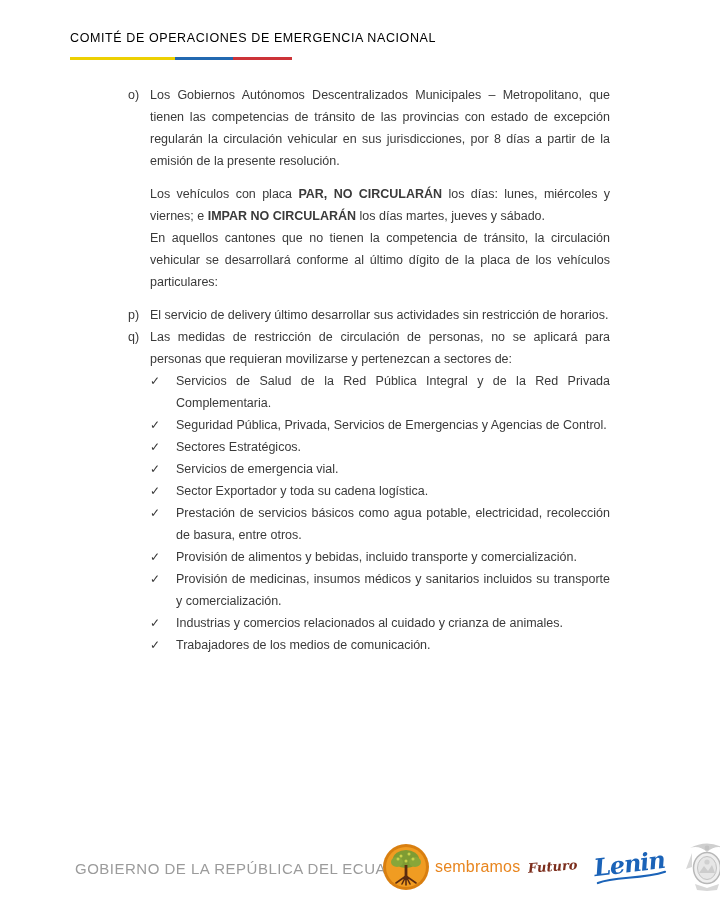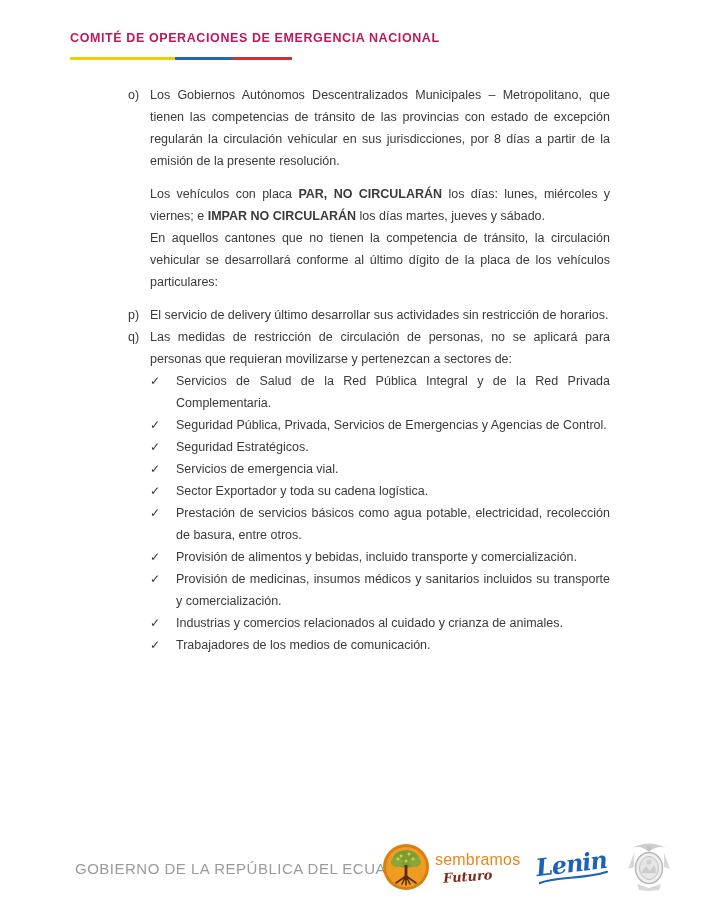--- a/index.html
+++ b/index.html
@@ -16,23 +16,23 @@
     background: #ffffff;
     overflow: hidden;
   }
 
   
   .header-title {
     position: absolute;
     left: 70px;
     top: 31px;
     font-size: 12.5px;
-    font-weight: 700;
+    font-weight: 400;
     letter-spacing: 0.6px;
-    color: #be185d;
+    color: #000000;
     white-space: nowrap;
   }
   .flag-line {
     position: absolute;
     left: 70px;
     top: 57px;
     width: 222px;
     height: 3px;
     display: flex;
   }
@@ -73,21 +73,21 @@
   .logos {
     position: absolute;
     left: 382px;
     top: 838px;
     height: 58px;
     display: flex;
     align-items: center;
     gap: 16px;
   }
   .semb-logo { display: flex; align-items: center; gap: 5px; }
-  .semb-text { display: flex; flex-direction: column; line-height: 1; }
+  .semb-text { display: flex; line-height: 1; }
   .semb-line1 {
     color: #e8851e;
     font-size: 16px;
     font-weight: 500;
     letter-spacing: 0.2px;
   }
   .semb-line2 {
     color: #7b2d1c;
     font-size: 13px;
     font-weight: 700;
@@ -147,21 +147,21 @@
       <div class="block check">
         <span class="checkmark">✓</span>
         <span class="ptext"><span>Servicios de Salud de la Red Pública Integral y de la Red Privada Complementaria.</span></span>
       </div>
       <div class="block check">
         <span class="checkmark">✓</span>
         <span class="ptext"><span>Seguridad Pública, Privada, Servicios de Emergencias y Agencias de Control.</span></span>
       </div>
       <div class="block check">
         <span class="checkmark">✓</span>
-        <span class="ptext"><span>Seguridad Estratégicos.</span></span>
+        <span class="ptext"><span>Sectores Estratégicos.</span></span>
       </div>
       <div class="block check">
         <span class="checkmark">✓</span>
         <span class="ptext"><span>Servicios de emergencia vial.</span></span>
       </div>
       <div class="block check">
         <span class="checkmark">✓</span>
         <span class="ptext"><span>Sector Exportador y toda su cadena logística.</span></span>
       </div>
       <div class="block check">

